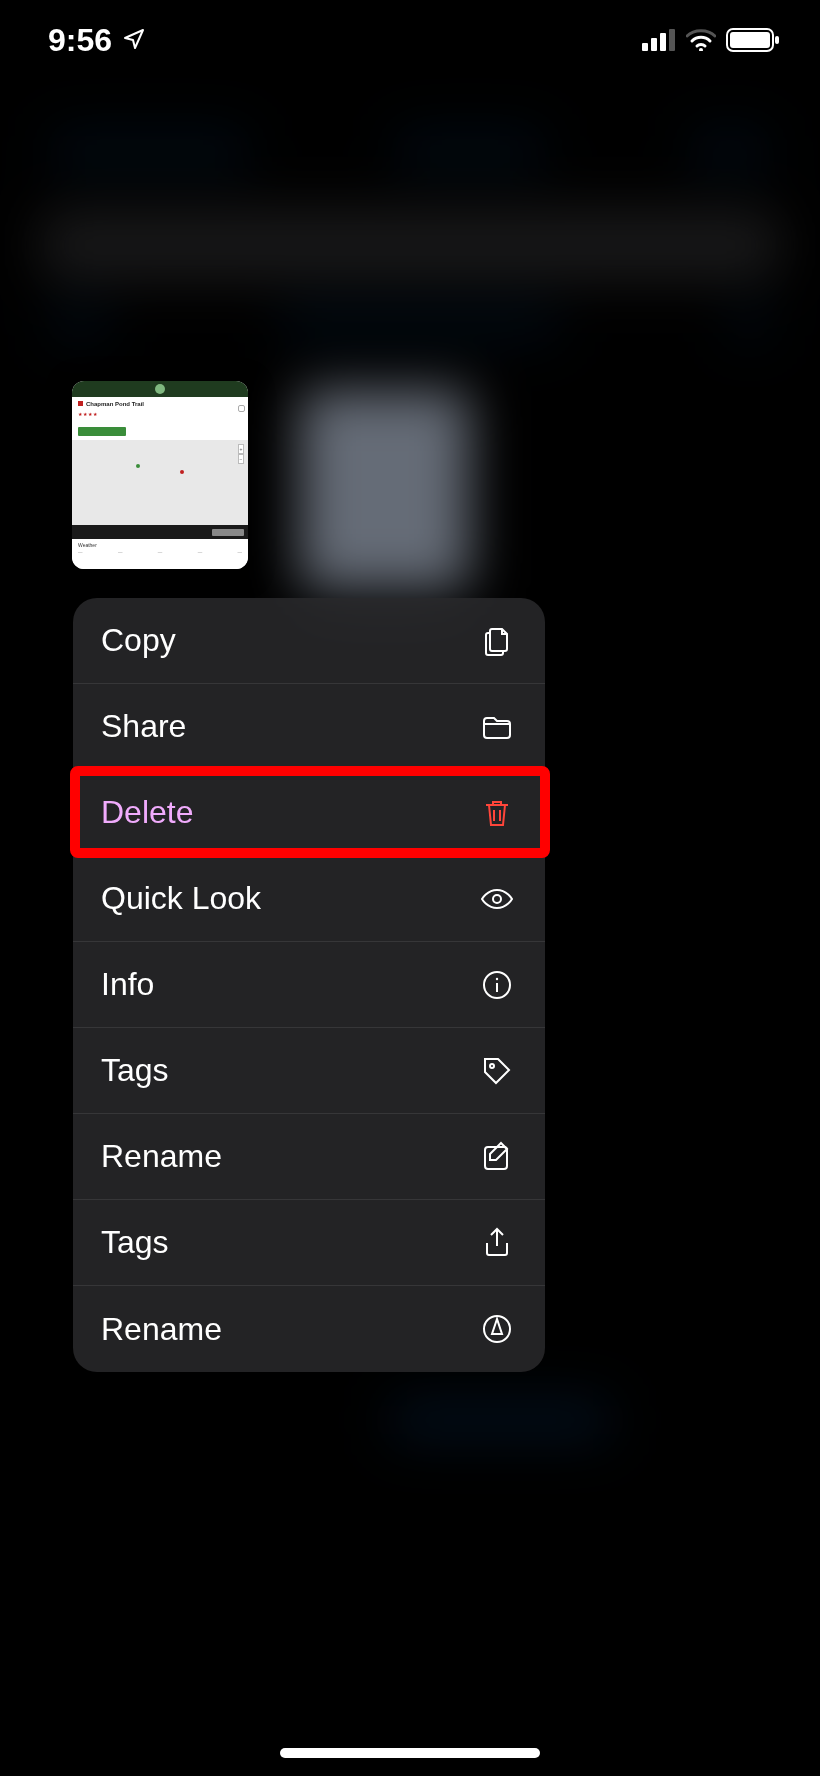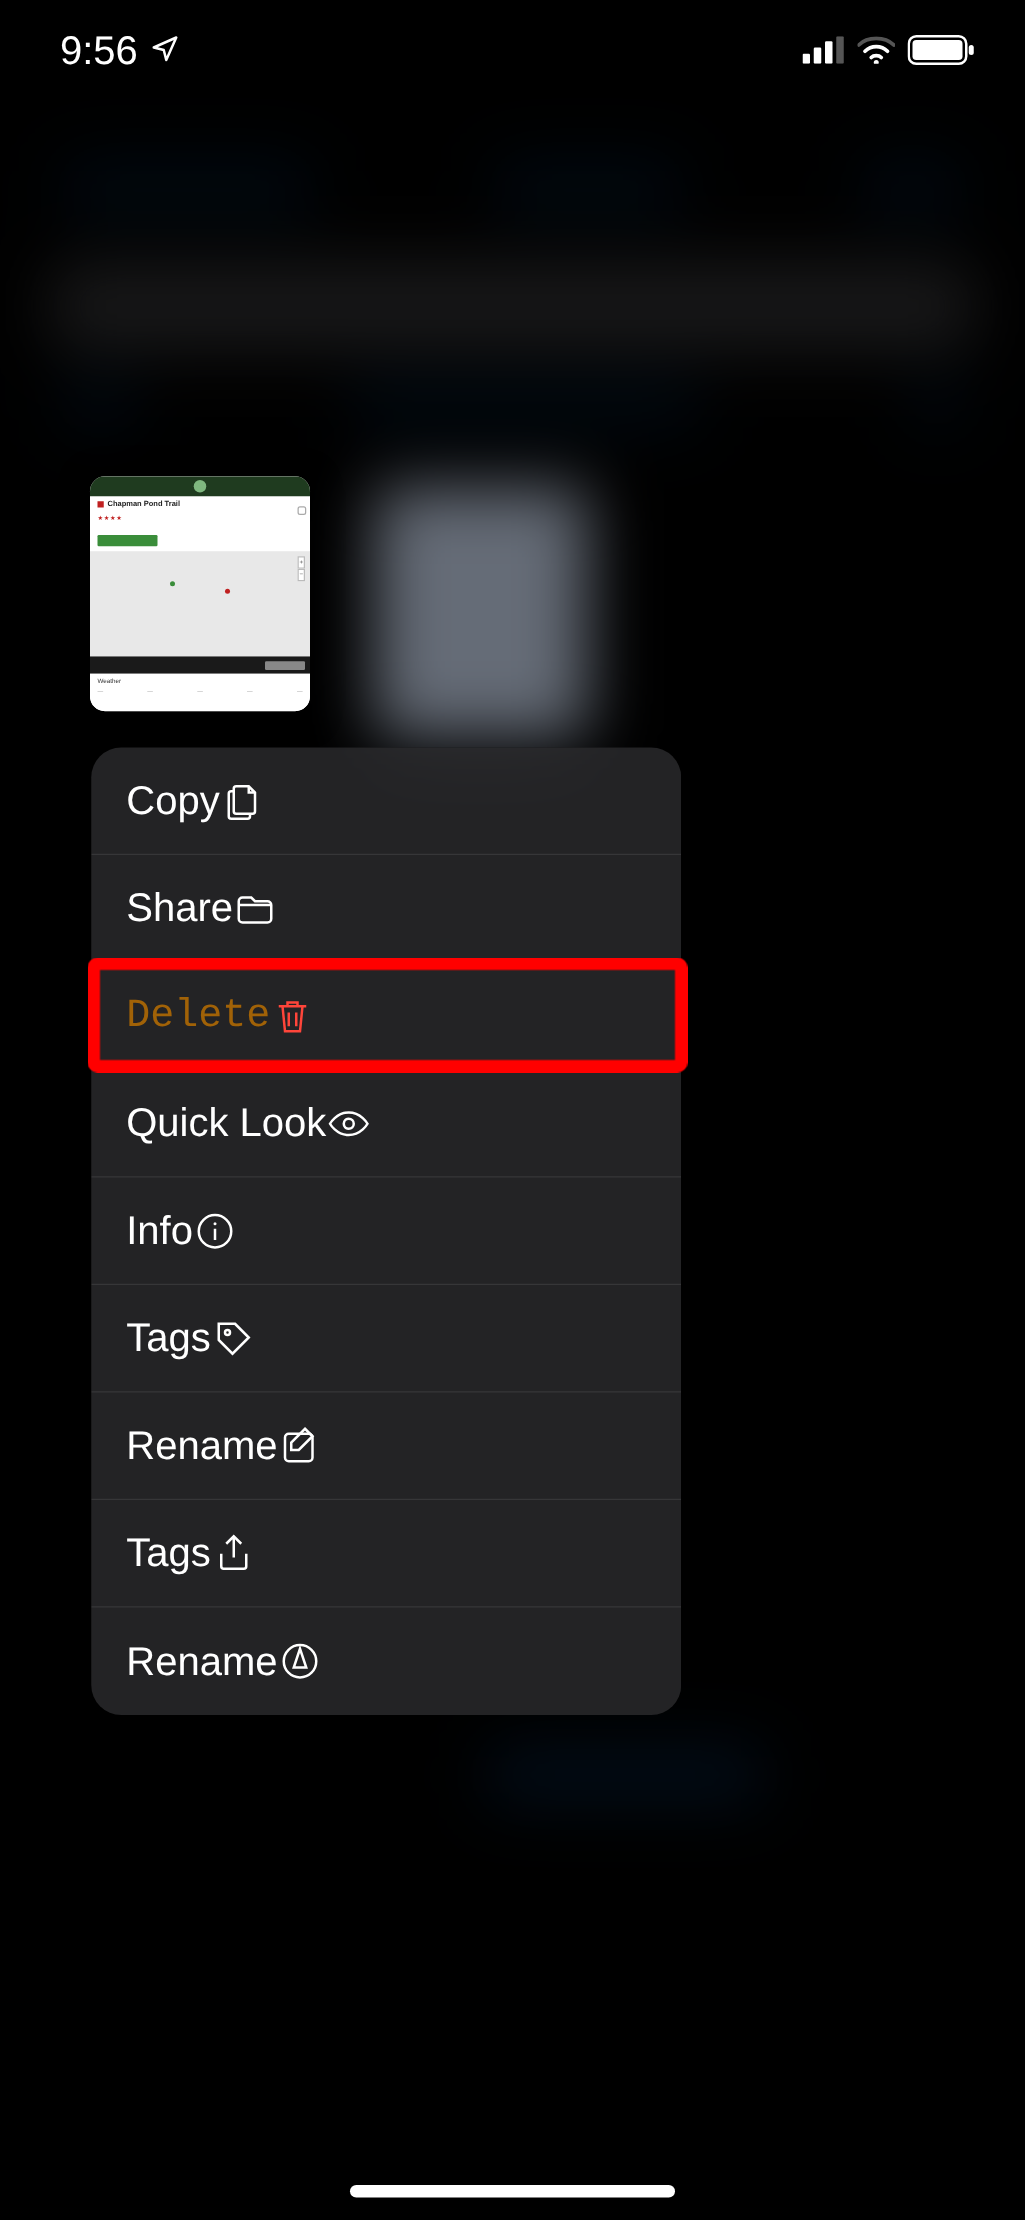--- a/index.html
+++ b/index.html
@@ -17,21 +17,21 @@
   .status-bar {
     position: absolute;
     top: 0; left: 0; right: 0;
     height: 80px;
     display: flex;
     align-items: center;
     justify-content: space-between;
     padding: 0 40px 0 48px;
     z-index: 30;
   }
-  .status-left { display: flex; align-items: center; gap: 10px; font-size: 32px; font-weight: 400; }
+  .status-left { display: flex; align-items: center; gap: 10px; font-size: 32px; font-weight: 700; }
   .status-right { display: flex; align-items: center; gap: 10px; }
   .status-right svg { display: block; }
 
   
   .bg-blur {
     position: absolute; inset: 0;
     filter: blur(26px) brightness(0.55);
     z-index: 1;
     pointer-events: none;
   }
@@ -119,27 +119,28 @@
     border-radius: 24px;
     z-index: 25;
     overflow: hidden;
     backdrop-filter: blur(20px);
   }
   .menu-item {
     height: 86px;
     padding: 0 30px 0 28px;
     display: flex;
     align-items: center;
+    justify-content: space-between;
     font-size: 32px;
     border-bottom: 1px solid rgba(255,255,255,0.09);
     cursor: pointer;
     position: relative;
   }
   .menu-item:last-child { border-bottom: none; }
-  .menu-item.destructive { color: #a16207; font-family: Liberation Mono, monospace; }
+  .menu-item.destructive { color: #f0abfc; }
   .menu-item .icon { width:36px; height:36px; display:flex; align-items:center; justify-content:center; }
   .menu-item .icon svg { stroke:#fff; fill:none; stroke-width:2; }
   .menu-item.destructive .icon svg { stroke:#ff453a; }
 
   
   .highlight-box{
     position:absolute;
     top: 766px; left: 70px;
     width: 480px; height: 92px;
     border: 10px solid #ff0000;

